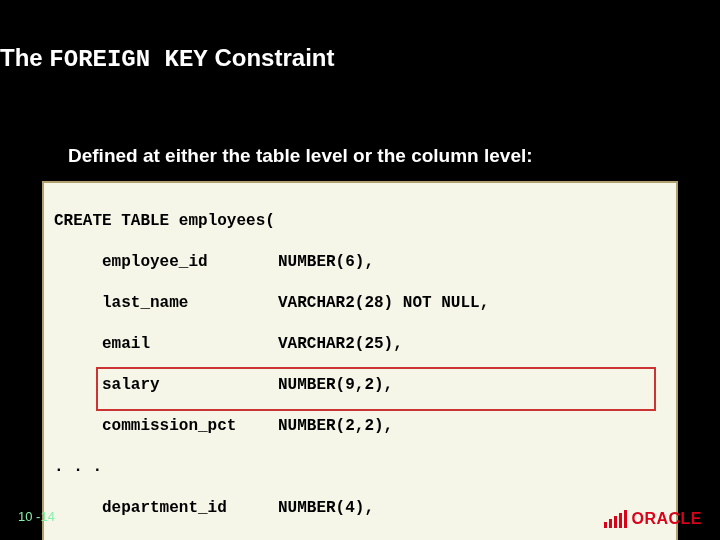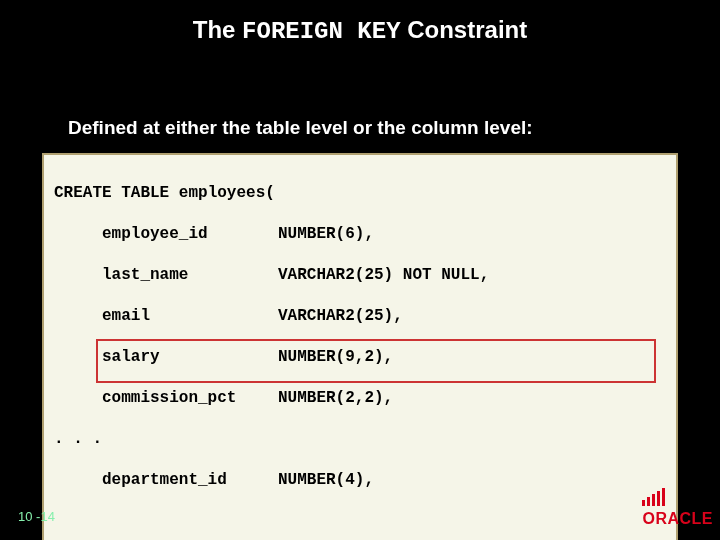--- a/index.html
+++ b/index.html
@@ -11,24 +11,23 @@
     color: #fff;
     position: relative;
     overflow: hidden;
   }
   .slide {
     width: 100%;
     height: 100%;
     position: relative;
   }
   .title {
-    text-align: center;
     font-size: 24px;
     font-weight: bold;
-    padding-top: 16px;
+    padding-top: 44px;
     color: #fff;
   }
   .title .mono {
     font-family: "Courier New", Courier, monospace;
     font-weight: bold;
   }
   .subtitle {
     font-size: 19px;
     font-weight: bold;
     color: #fff;
@@ -76,26 +75,25 @@
     color: #86efac;
   }
   .copyright {
     width: 100%;
     text-align: center;
     font-size: 12px;
     color: #ddd;
   }
   .logo {
     position: absolute;
-    right: 7px;
+    right: 18px;
     bottom: 2px;
     display: flex;
     align-items: flex-start;
     gap: 4px;
-    flex-direction: column;
   }
   .logo-bars {
     display: flex;
     gap: 2px;
     align-items: flex-end;
   }
   .logo-bars span {
     display: inline-block;
     width: 3px;
     background: #d8021a;
@@ -115,21 +113,21 @@
 
   <h1 class="title">
     <span>The </span><span class="mono">FOREIGN KEY</span><span> Constraint</span>
   </h1>
 
   <div class="subtitle">Defined at either the table level or the column level:</div>
 
   <div class="codebox">
 <span class="line">CREATE TABLE employees(</span>
 <span class="line indent1"><span class="col2">employee_id</span><span>NUMBER(6),</span></span>
-<span class="line indent1"><span class="col2">last_name</span><span>VARCHAR2(25) NOT NULL,</span></span>
+<span class="line indent1"><span class="col2">last_name</span><span>VARCHAR2(28) NOT NULL,</span></span>
 <span class="line indent1"><span class="col2">email</span><span>VARCHAR2(25),</span></span>
 <span class="line indent1"><span class="col2">salary</span><span>NUMBER(9,2),</span></span>
 <span class="line indent1"><span class="col2">commission_pct</span><span>NUMBER(2,2),</span></span>
 <span class="line">. . .</span>
 <span class="line indent1"><span class="col2">department_id</span><span>NUMBER(4),</span></span>
 
 
 
     <div class="highlight-box"></div>
   </div>

